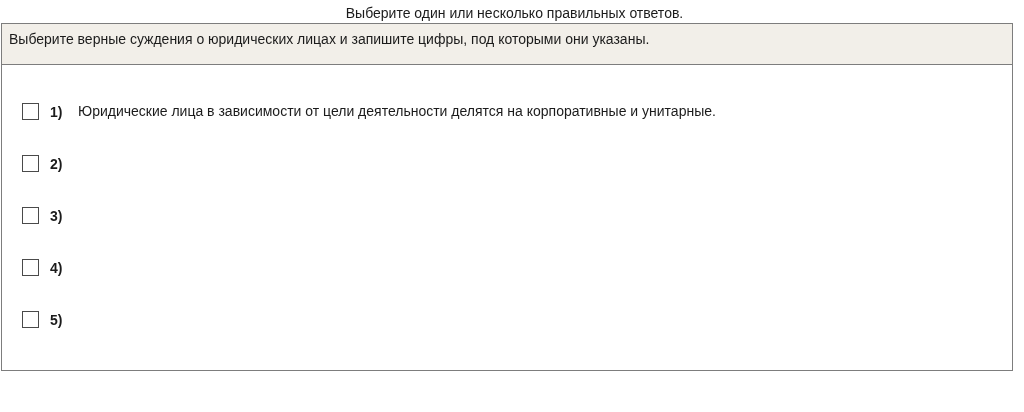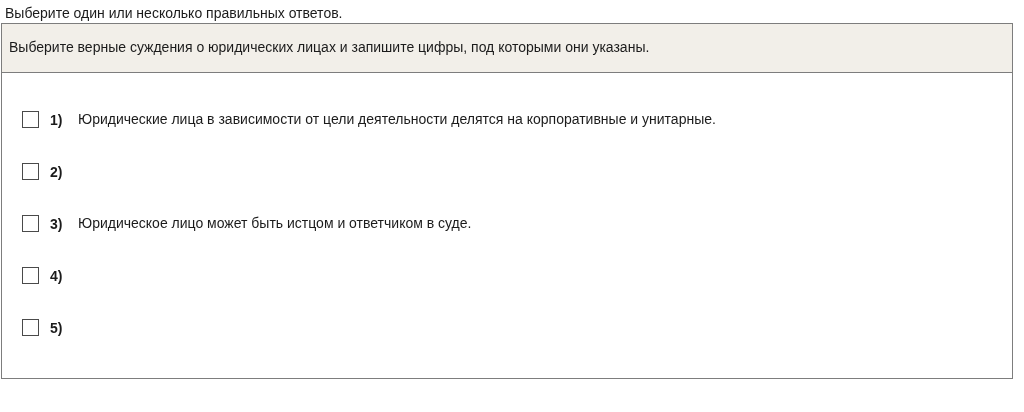--- a/index.html
+++ b/index.html
@@ -17,27 +17,28 @@
   body {
     width: 1024px;
     height: 412px;
     overflow: hidden;
   }
   .instruction {
     padding: 6px 0 0 5px;
     font-size: 14px;
     line-height: 15px;
     height: 23px;
+    text-align: center;
   }
   .question-box {
     margin-left: 1px;
     width: 1012px;
     background: var(--question-bg);
     border: 1px solid var(--border);
-    padding: 16px 7px 17px 7px;
+    padding: 8px 7px 17px 7px;
     font-size: 14px;
     line-height: 15px;
   }
   .options-box {
     margin-left: 1px;
     margin-top: -1px;
     width: 1012px;
     border: 1px solid var(--border);
     padding: 38px 8px 42px 20px;
     background: #ffffff;
@@ -90,21 +91,20 @@
   </div>
 
   <div class="option-row">
     <div class="checkbox"></div>
     <div class="option-number">2)</div>
   </div>
 
   <div class="option-row">
     <div class="checkbox"></div>
     <div class="option-number">3)</div>
-    <div class="option-text">Юридическое лицо может быть истцом и ответчиком в суде.</div>
   </div>
 
   <div class="option-row">
     <div class="checkbox"></div>
     <div class="option-number">4)</div>
   </div>
 
   <div class="option-row">
     <div class="checkbox"></div>
     <div class="option-number">5)</div>

